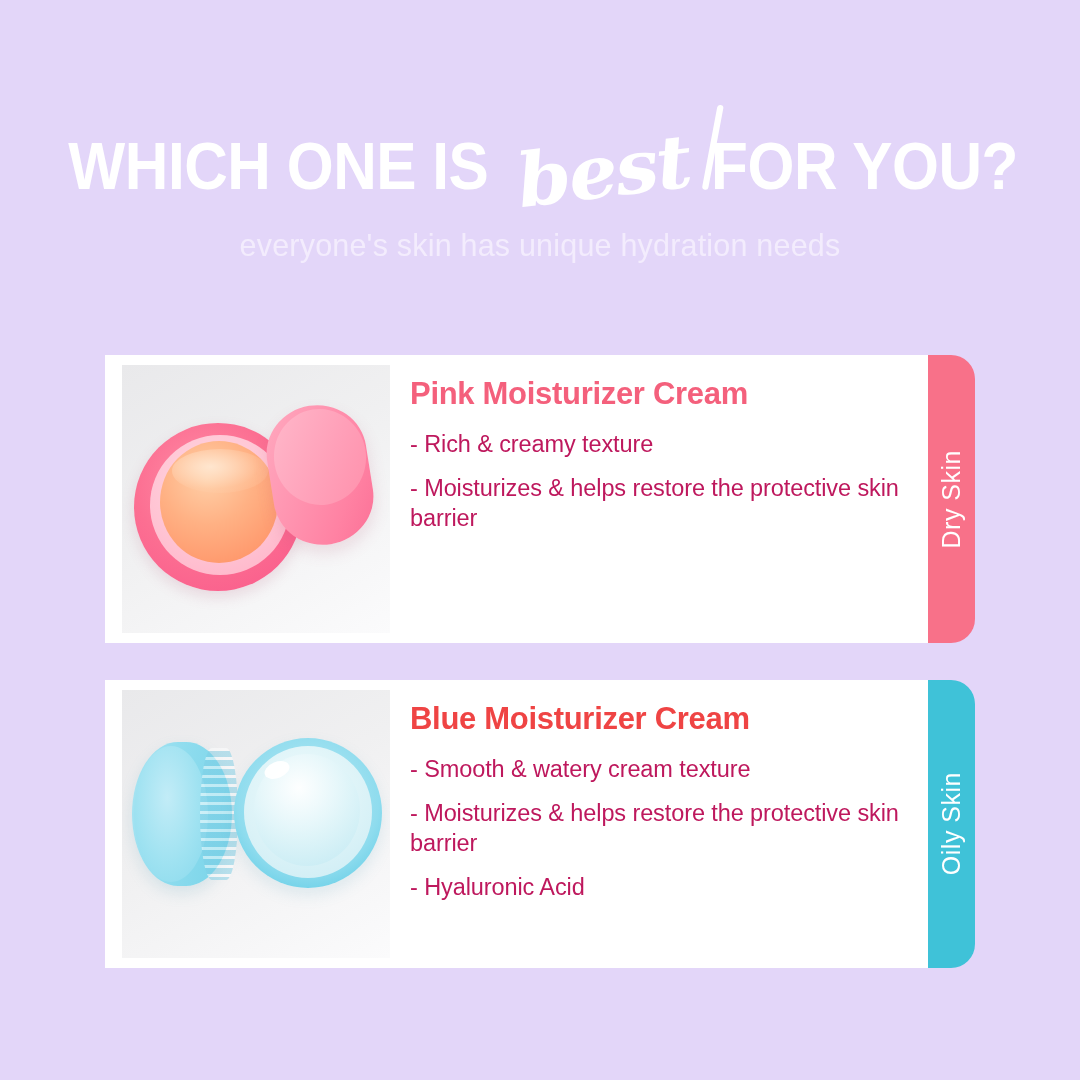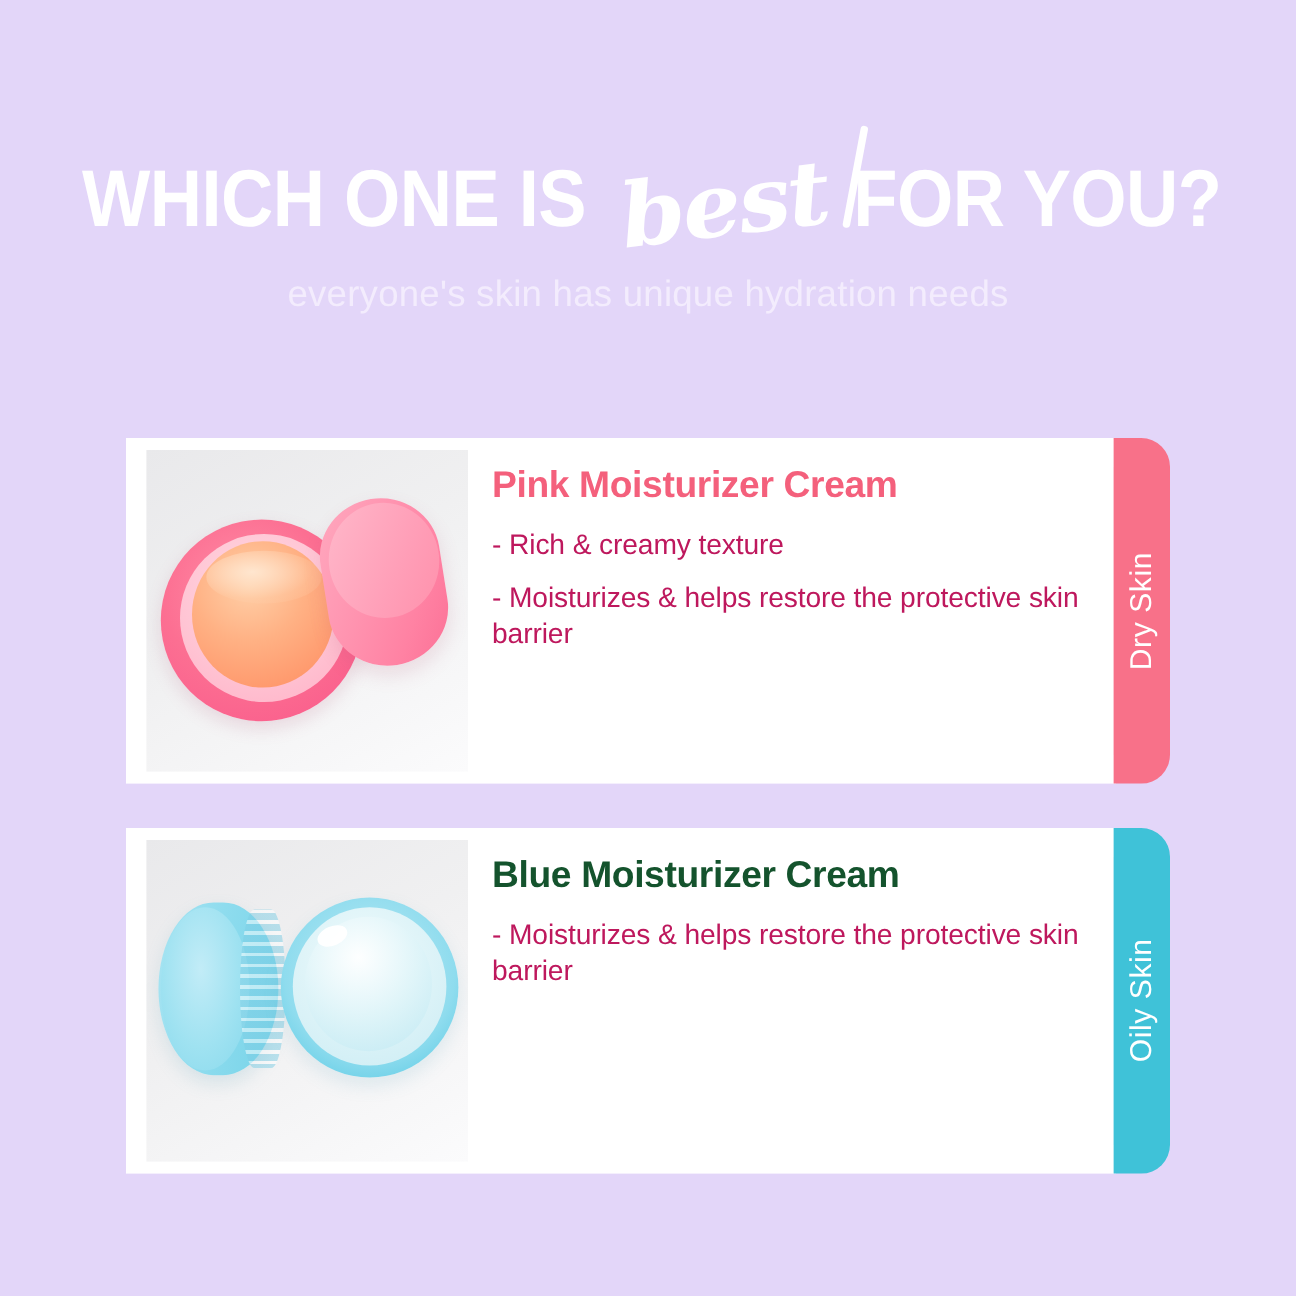--- a/index.html
+++ b/index.html
@@ -78,21 +78,20 @@
   }
 
   
   .card {
     position: absolute;
     left: 105px;
     width: 825px;
     background: #ffffff;
     display: flex;
     align-items: flex-start;
-    margin-top: 10px;
   }
 
   .card--pink { top: 355px; height: 288px; }
   .card--blue { top: 680px; height: 288px; }
 
   
   .side-tab {
     position: absolute;
     left: 823px;
     top: 0;
@@ -230,21 +229,21 @@
   }
 
   .product-title {
     font-size: 31px;
     font-weight: bold;
     letter-spacing: -0.3px;
     line-height: 1.1;
     margin-bottom: 19px;
   }
   .product-title--pink { color: #f4607c; }
-  .product-title--blue { color: #14532d; }
+  .product-title--blue { color: #ef4444; }
 
   .bullet {
     font-size: 23.5px;
     color: #be185d;
     line-height: 1.27;
     margin-bottom: 14px;
     letter-spacing: -0.1px;
   }
   .bullet:last-child { margin-bottom: 0; }
 </style>
@@ -289,19 +288,21 @@
     <div class="lid blue-lid-face"></div>
     <div class="lid blue-lid-ridges"></div>
     <div class="jar blue-jar-body"></div>
     <div class="jar blue-jar-inner"></div>
     <div class="jar blue-jar-gel"></div>
     <div class="jar blue-gel-hilite"></div>
   </div>
 
   <div class="card-text">
     <div class="product-title product-title--blue">Blue Moisturizer Cream</div>
+    <div class="bullet">- Smooth &amp; watery cream texture</div>
     <div class="bullet">- Moisturizes &amp; helps restore the protective skin barrier</div>
+    <div class="bullet">- Hyaluronic Acid</div>
   </div>
 
   <div class="side-tab" style="background:#3fc2d8;">
     <span class="side-tab-label">Oily Skin</span>
   </div>
 </div>
 
 </body></html>

